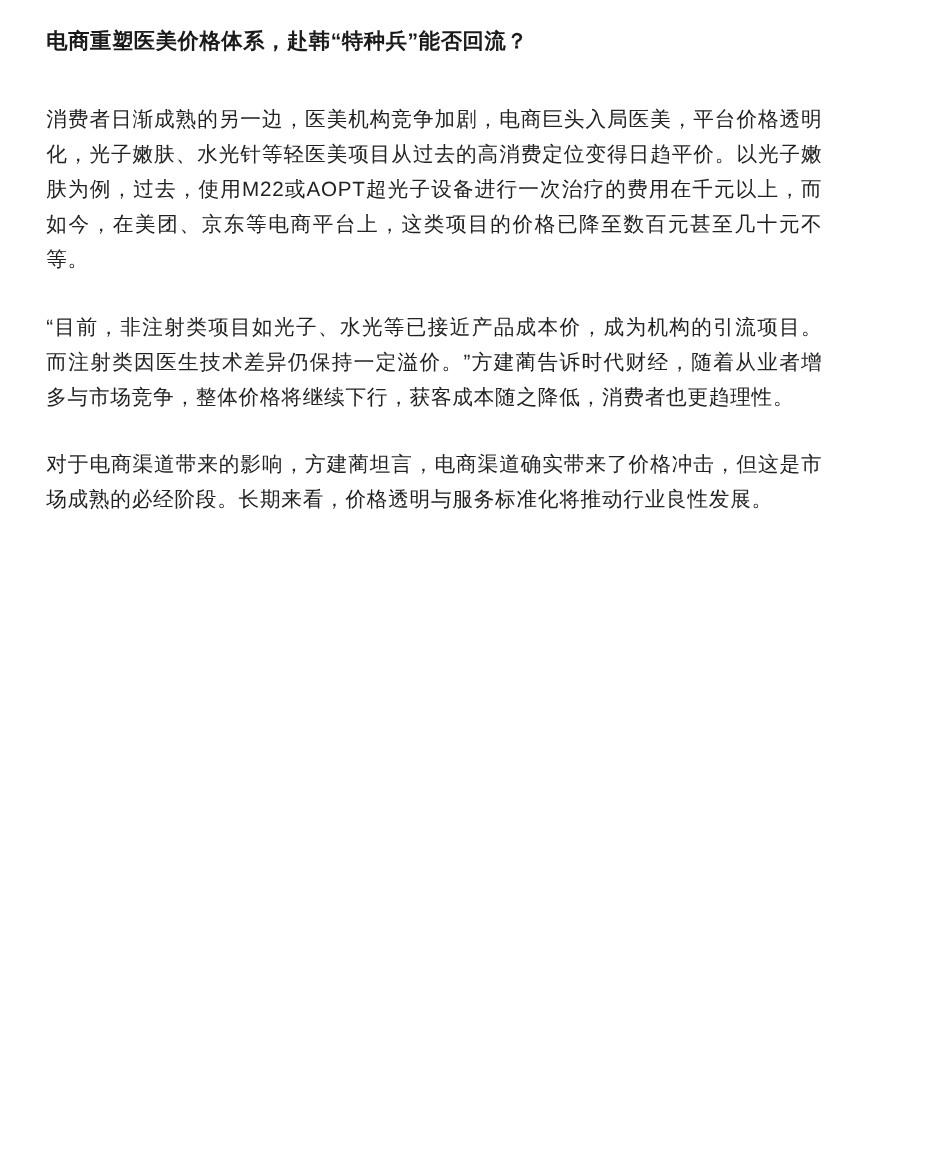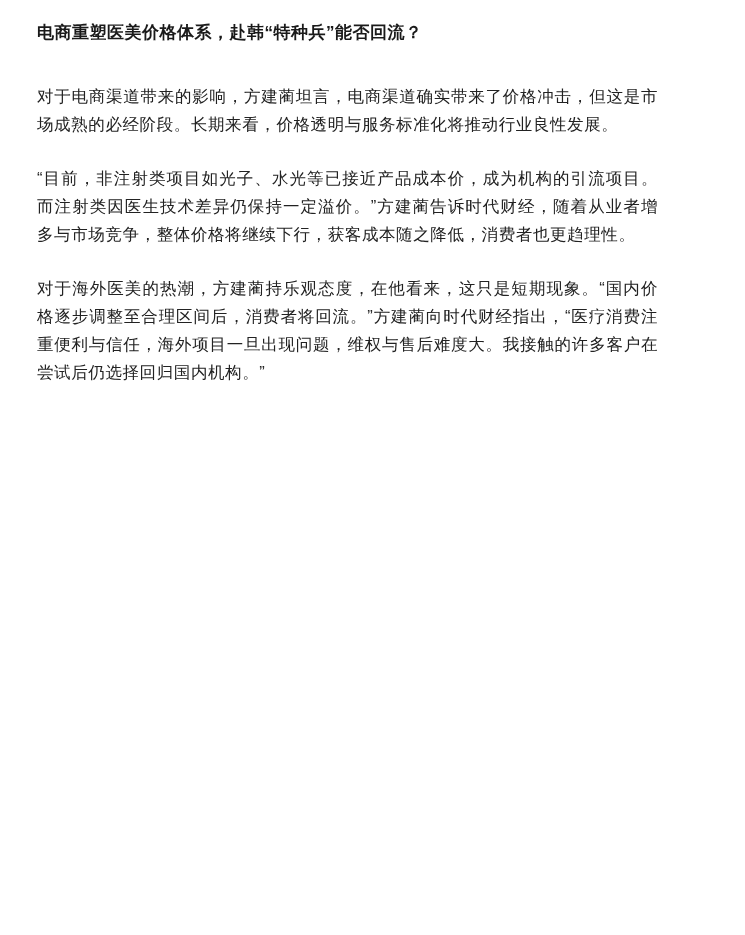--- a/index.html
+++ b/index.html
@@ -46,22 +46,22 @@
     .para:last-child {
       margin-bottom: 0;
     }
   </style>
 </head>
 <body>
 
 <div class="page">
   <h1 class="article-title">电商重塑医美价格体系，赴韩“特种兵”能否回流？</h1>
 
+  <p class="para">消费者日渐成熟的另一边，医美机构竞争加剧，电商巨头入局医美，平台价格透明化，光子嫩肤、水光针等轻医美项目从过去的高消费定位变得日趋平价。以光子嫩肤为例，过去，使用M22或AOPT超光子设备进行一次治疗的费用在千元以上，而如今，在美团、京东等电商平台上，这类项目的价格已降至数百元甚至几十元不等。</p>
 
+
+  <p class="para">“目前，非注射类项目如光子、水光等已接近产品成本价，成为机构的引流项目。而注射类因医生技术差异仍保持一定溢价。”方建蔺告诉时代财经，随着从业者增多与市场竞争，整体价格将继续下行，获客成本随之降低，消费者也更趋理性。</p>
 
   <p class="para">对于电商渠道带来的影响，方建蔺坦言，电商渠道确实带来了价格冲击，但这是市场成熟的必经阶段。长期来看，价格透明与服务标准化将推动行业良性发展。</p>
 
-  <p class="para">“目前，非注射类项目如光子、水光等已接近产品成本价，成为机构的引流项目。而注射类因医生技术差异仍保持一定溢价。”方建蔺告诉时代财经，随着从业者增多与市场竞争，整体价格将继续下行，获客成本随之降低，消费者也更趋理性。</p>
 
 
-
-  <p class="para">对于海外医美的热潮，方建蔺持乐观态度，在他看来，这只是短期现象。“国内价格逐步调整至合理区间后，消费者将回流。”方建蔺向时代财经指出，“医疗消费注重便利与信任，海外项目一旦出现问题，维权与售后难度大。我接触的许多客户在尝试后仍选择回归国内机构。”</p>
 </div>
 
 </body></html>

